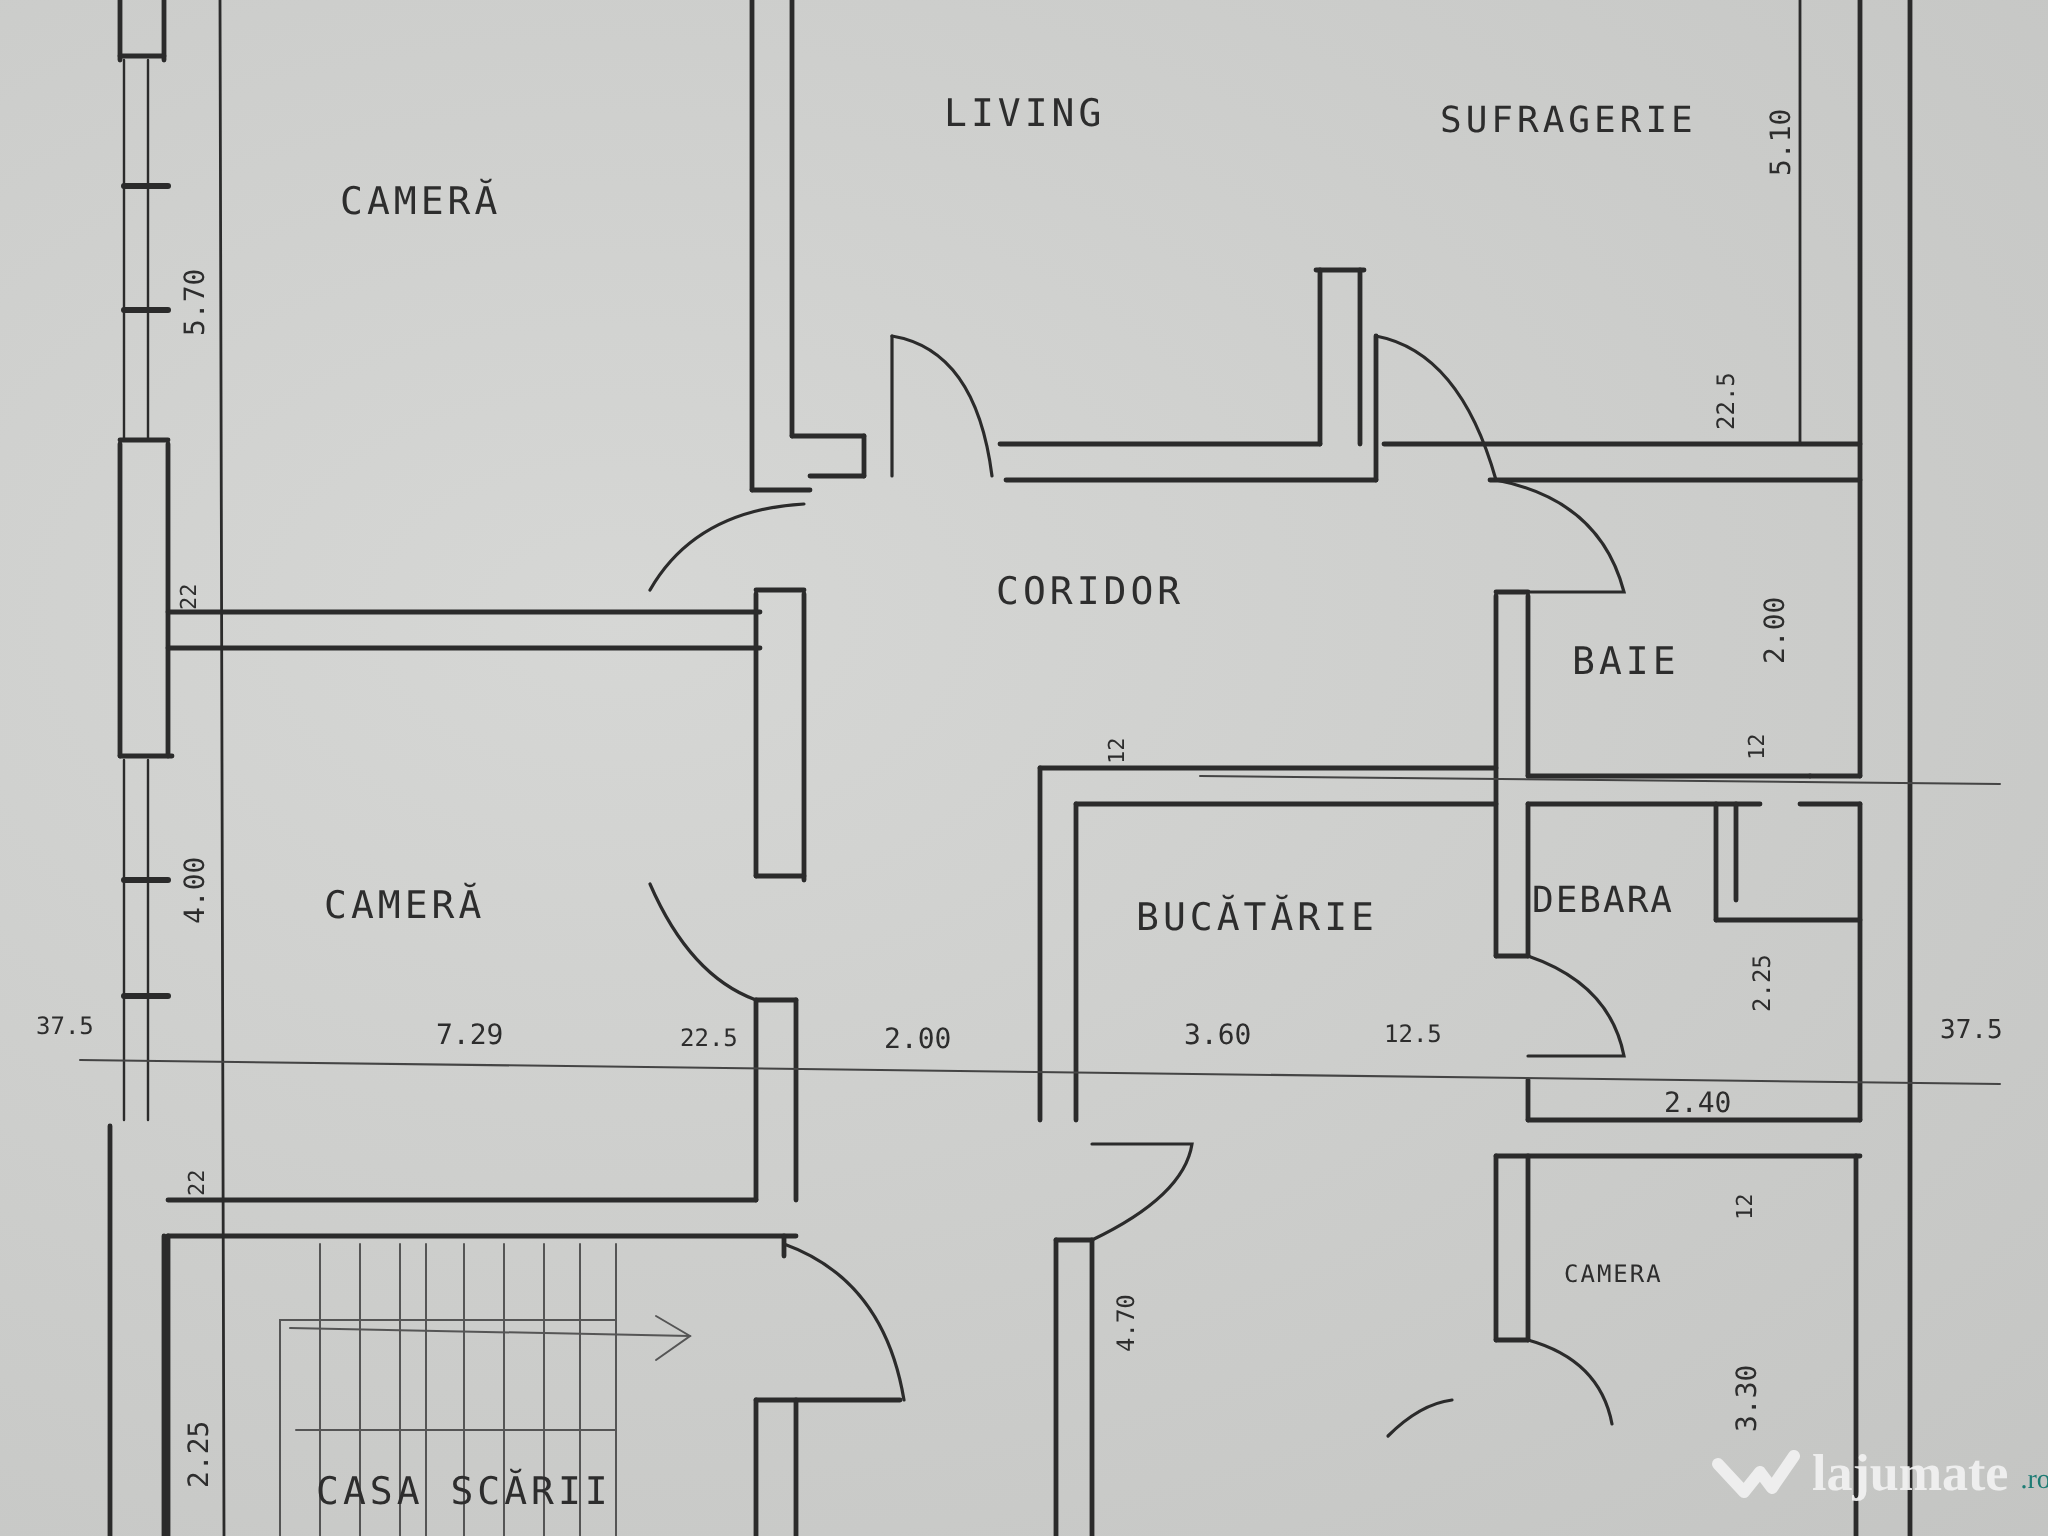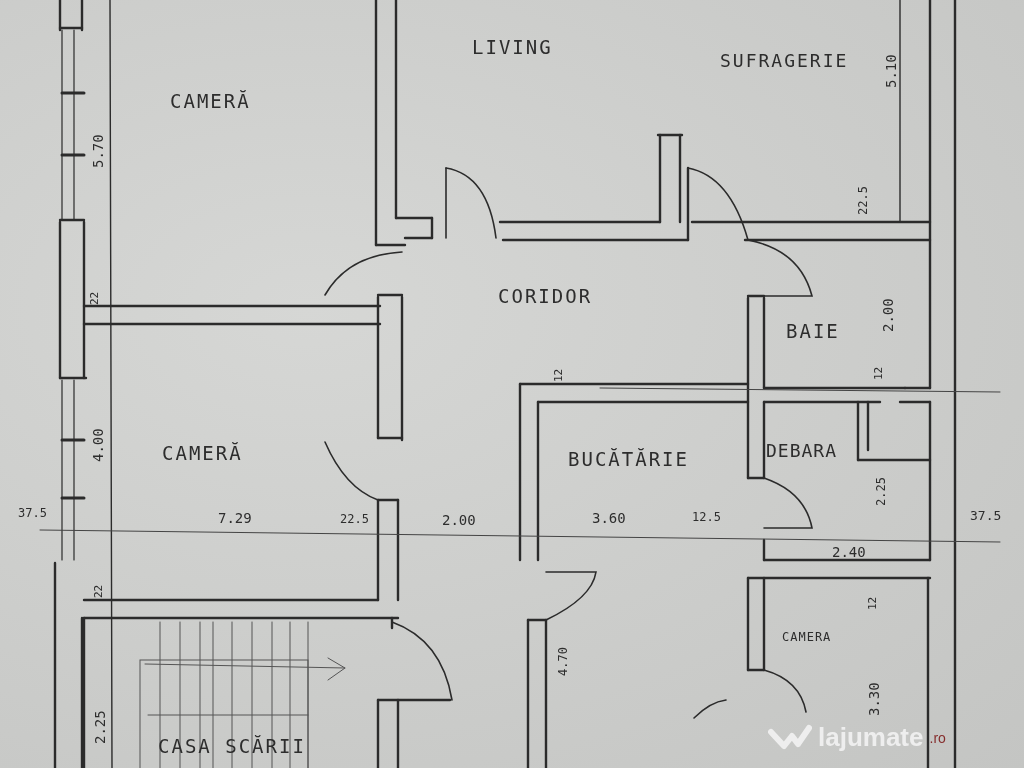--- a/index.html
+++ b/index.html
@@ -4,22 +4,22 @@
 <style>
   html,body{margin:0;padding:0;}
   body{width:1024px;height:768px;overflow:hidden;background:#cfd0ce;position:relative;font-family:"DejaVu Sans",sans-serif;}
   .paper{position:absolute;left:0;top:0;width:1024px;height:768px;
     background:radial-gradient(ellipse at 30% 40%, #d6d7d5 0%, #cbccca 60%, #c4c5c3 100%);}
   svg.plan{position:absolute;left:0;top:0;}
   .lbl{position:absolute;color:#2d2d2d;font-family:"DejaVu Sans Mono",monospace;letter-spacing:2px;white-space:nowrap;}
   .room{font-size:19px;}
   .dim{font-size:14px;letter-spacing:0;}
   .rot{transform:rotate(-90deg);transform-origin:left top;}
-  .wm{position:absolute;left:768px;top:722px;display:flex;gap:6px;color:#f2f2f2;font-family:Liberation Sans, sans-serif;font-weight:bold;font-size:26px;letter-spacing:0;opacity:.92}
-  .wm .tld{font-size:14px;color:#7f1d1d;font-weight:normal;margin-top:8px}
+  .wm{position:absolute;left:856px;top:722px;display:flex;align-items:center;gap:6px;color:#f2f2f2;font-family:Liberation Serif, serif;font-weight:bold;font-size:26px;letter-spacing:0;opacity:.92}
+  .wm .tld{font-size:14px;color:#0f766e;font-weight:normal;margin-top:8px}
 </style>
 </head>
 <body>
 
 <div class="paper"></div>
 
 <svg class="plan" width="1024" height="768" viewBox="0 0 1024 768" fill="none" stroke="#2b2b2b" stroke-width="2.4" stroke-linecap="round">
 
   <g>
     <line x1="60" y1="0" x2="60" y2="30"></line>
@@ -147,21 +147,21 @@
     <path d="M325 442 Q345 488 378 500"></path>
     <path d="M764 478 Q805 492 812 528 L764 528"></path>
     <path d="M546 620 Q592 598 596 572 L546 572"></path>
     <path d="M392 622 Q442 640 452 700"></path>
     <path d="M764 670 Q800 680 806 712"></path>
     <path d="M694 718 Q710 702 726 700"></path>
   </g>
 </svg>
 
 <div class="lbl room" style="left:170px;top:90px">CAMERĂ</div>
-<div class="lbl room" style="left:472px;top:36px">LIVING</div>
+<div class="lbl room" style="left:472px;top:46px">LIVING</div>
 <div class="lbl room" style="left:720px;top:50px;font-size:18px">SUFRAGERIE</div>
 <div class="lbl room" style="left:498px;top:285px">CORIDOR</div>
 <div class="lbl room" style="left:786px;top:320px">BAIE</div>
 <div class="lbl room" style="left:162px;top:442px">CAMERĂ</div>
 <div class="lbl room" style="left:568px;top:448px">BUCĂTĂRIE</div>
 <div class="lbl room" style="left:766px;top:440px;font-size:18px;letter-spacing:1px">DEBARA</div>
 <div class="lbl room" style="left:782px;top:630px;font-size:12px;letter-spacing:1px">CAMERA</div>
 <div class="lbl room" style="left:158px;top:735px">CASA SCĂRII</div>
 
 <div class="lbl dim rot" style="left:90px;top:168px">5.70</div>

